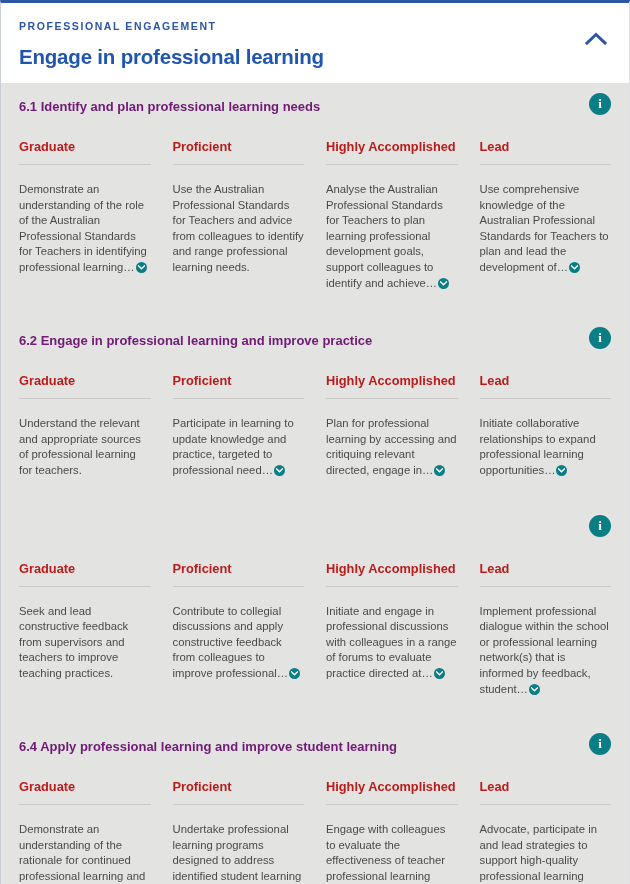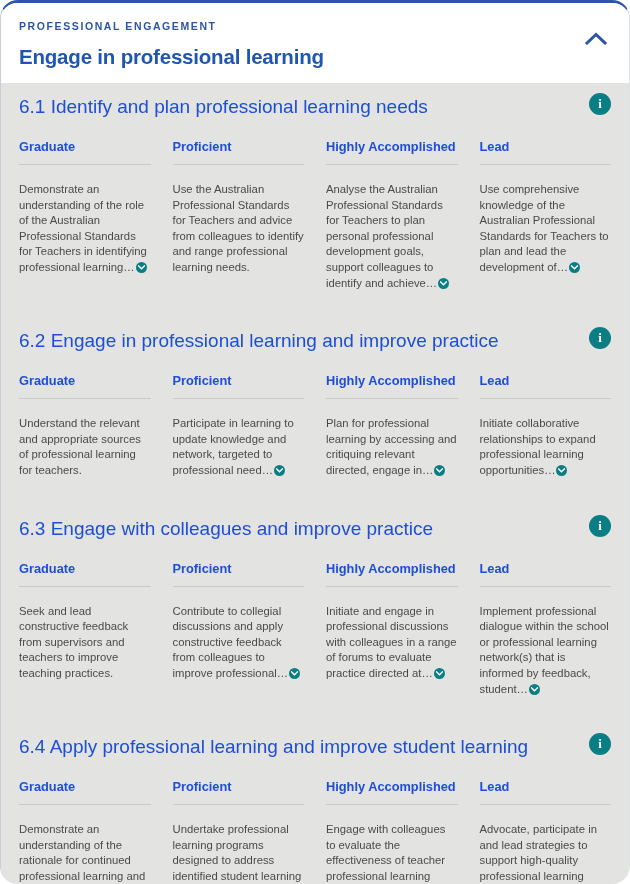--- a/index.html
+++ b/index.html
@@ -13,21 +13,20 @@
 
   .page {
     position: relative;
     width: 630px;
     height: 884px;
     background: #ffffff;
     border-top: 3px solid #2d55a5;
     border-left: 1px solid #c9cdd6;
     border-right: 1px solid #dfe2e7;
     overflow: hidden;
-    border-radius: 18px;
   }
 
   
   .hdr {
     position: relative;
     background: #ffffff;
     padding: 16px 18px 12px 18px;
     height: 80px;
   }
   .hdr-eyebrow {
@@ -69,24 +68,24 @@
   .focus-block { padding: 0 18px; }
 
   .focus-head {
     position: relative;
     display: flex;
     align-items: center;
     min-height: 44px;
     padding: 12px 44px 8px 0;
   }
   .focus-title {
-    color: #1d4ed8;
-    font-size: 19px;
+    color: #701a75;
+    font-size: 13px;
     line-height: 20px;
-    font-weight: normal;
+    font-weight: bold;
   }
   .info-icon {
     position: absolute;
     right: 0;
     top: 10px;
     width: 22px;
     height: 22px;
     border-radius: 50%;
     background: #0b7d84;
     color: #ffffff;
@@ -104,21 +103,21 @@
   
   .cols {
     display: grid;
     grid-template-columns: repeat(4, 1fr);
     column-gap: 22px;
     padding-top: 12px;
     padding-bottom: 10px;
   }
   .col { min-width: 0; }
   .col-head {
-    color: #1d4ed8;
+    color: #b91c1c;
     font-size: 12.8px;
     font-weight: bold;
     line-height: 16px;
     padding-bottom: 9px;
     border-bottom: 1px solid #c9c9c6;
     white-space: nowrap;
   }
   .col-text {
     margin-top: 17px;
     color: #4a4a4a;
@@ -173,21 +172,21 @@
             <div class="col-text"><span class="txt">Demonstrate an understanding of the role of the Australian Professional Standards for Teachers in identifying professional learning…</span><span class="expand-badge"><svg width="7" height="5" viewBox="0 0 7 5">
                   <path d="M0.6 0.9 L3.5 3.8 L6.4 0.9" fill="none" stroke="#ffffff" stroke-width="1.4" stroke-linecap="square"></path>
                 </svg></span></div>
           </div>
           <div class="col">
             <div class="col-head">Proficient</div>
             <div class="col-text"><span class="txt">Use the Australian Professional Standards for Teachers and advice from colleagues to identify and range professional learning needs.</span></div>
           </div>
           <div class="col">
             <div class="col-head">Highly Accomplished</div>
-            <div class="col-text"><span class="txt">Analyse the Australian Professional Standards for Teachers to plan personal professional development goals, support colleagues to identify and achieve…</span><span class="expand-badge"><svg width="7" height="5" viewBox="0 0 7 5">
+            <div class="col-text"><span class="txt">Analyse the Australian Professional Standards for Teachers to plan learning professional development goals, support colleagues to identify and achieve…</span><span class="expand-badge"><svg width="7" height="5" viewBox="0 0 7 5">
                   <path d="M0.6 0.9 L3.5 3.8 L6.4 0.9" fill="none" stroke="#ffffff" stroke-width="1.4" stroke-linecap="square"></path>
                 </svg></span></div>
           </div>
           <div class="col">
             <div class="col-head">Lead</div>
             <div class="col-text"><span class="txt">Use comprehensive knowledge of the Australian Professional Standards for Teachers to plan and lead the development of…</span><span class="expand-badge"><svg width="7" height="5" viewBox="0 0 7 5">
                   <path d="M0.6 0.9 L3.5 3.8 L6.4 0.9" fill="none" stroke="#ffffff" stroke-width="1.4" stroke-linecap="square"></path>
                 </svg></span></div>
           </div>
         </div>
@@ -200,42 +199,41 @@
             <span>i</span>
           </div>
         </div>
         <div class="cols">
           <div class="col">
             <div class="col-head">Graduate</div>
             <div class="col-text"><span class="txt">Understand the relevant and appropriate sources of professional learning for teachers.</span></div>
           </div>
           <div class="col">
             <div class="col-head">Proficient</div>
-            <div class="col-text"><span class="txt">Participate in learning to update knowledge and network, targeted to professional need…</span><span class="expand-badge"><svg width="7" height="5" viewBox="0 0 7 5">
+            <div class="col-text"><span class="txt">Participate in learning to update knowledge and practice, targeted to professional need…</span><span class="expand-badge"><svg width="7" height="5" viewBox="0 0 7 5">
                   <path d="M0.6 0.9 L3.5 3.8 L6.4 0.9" fill="none" stroke="#ffffff" stroke-width="1.4" stroke-linecap="square"></path>
                 </svg></span></div>
           </div>
           <div class="col">
             <div class="col-head">Highly Accomplished</div>
             <div class="col-text"><span class="txt">Plan for professional learning by accessing and critiquing relevant directed, engage in…</span><span class="expand-badge"><svg width="7" height="5" viewBox="0 0 7 5">
                   <path d="M0.6 0.9 L3.5 3.8 L6.4 0.9" fill="none" stroke="#ffffff" stroke-width="1.4" stroke-linecap="square"></path>
                 </svg></span></div>
           </div>
           <div class="col">
             <div class="col-head">Lead</div>
             <div class="col-text"><span class="txt">Initiate collaborative relationships to expand professional learning opportunities…</span><span class="expand-badge"><svg width="7" height="5" viewBox="0 0 7 5">
                   <path d="M0.6 0.9 L3.5 3.8 L6.4 0.9" fill="none" stroke="#ffffff" stroke-width="1.4" stroke-linecap="square"></path>
                 </svg></span></div>
           </div>
         </div>
       </div>
       <div class="sep-space"></div>
       <div class="focus-block">
         <div class="focus-head">
-          <div class="focus-title">6.3 Engage with colleagues and improve practice</div>
           <div class="info-icon">
             <span>i</span>
           </div>
         </div>
         <div class="cols">
           <div class="col">
             <div class="col-head">Graduate</div>
             <div class="col-text"><span class="txt">Seek and lead constructive feedback from supervisors and teachers to improve teaching practices.</span></div>
           </div>
           <div class="col">

